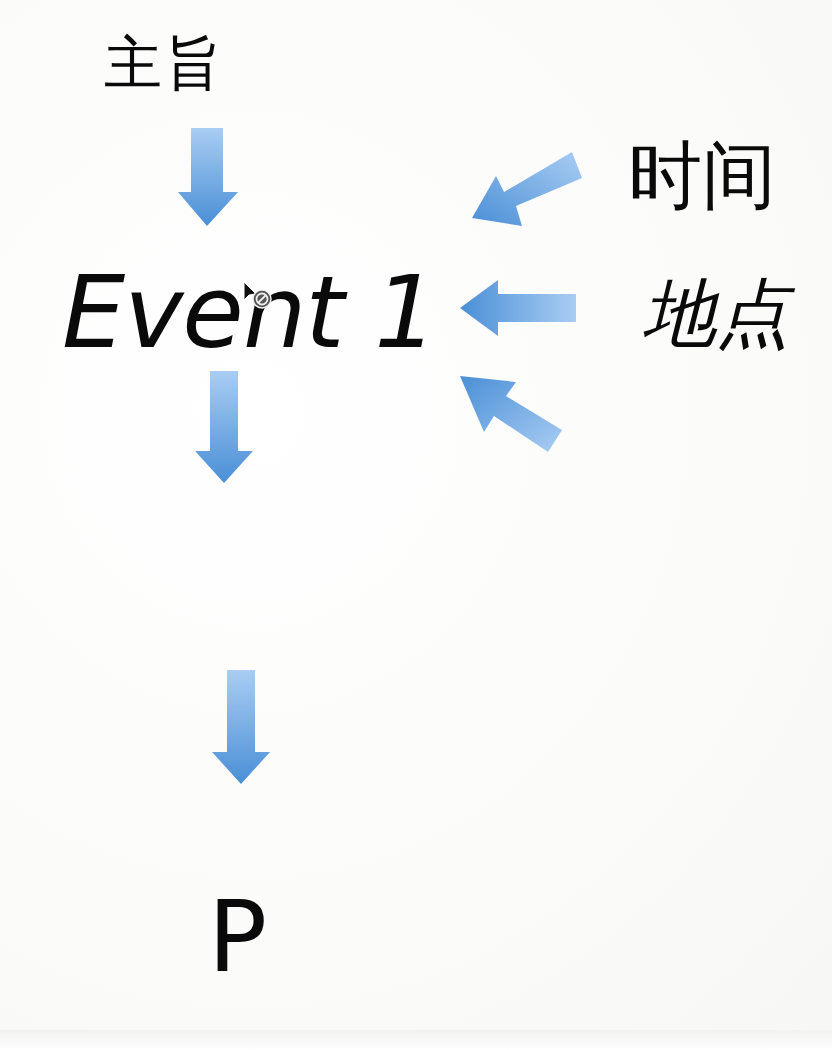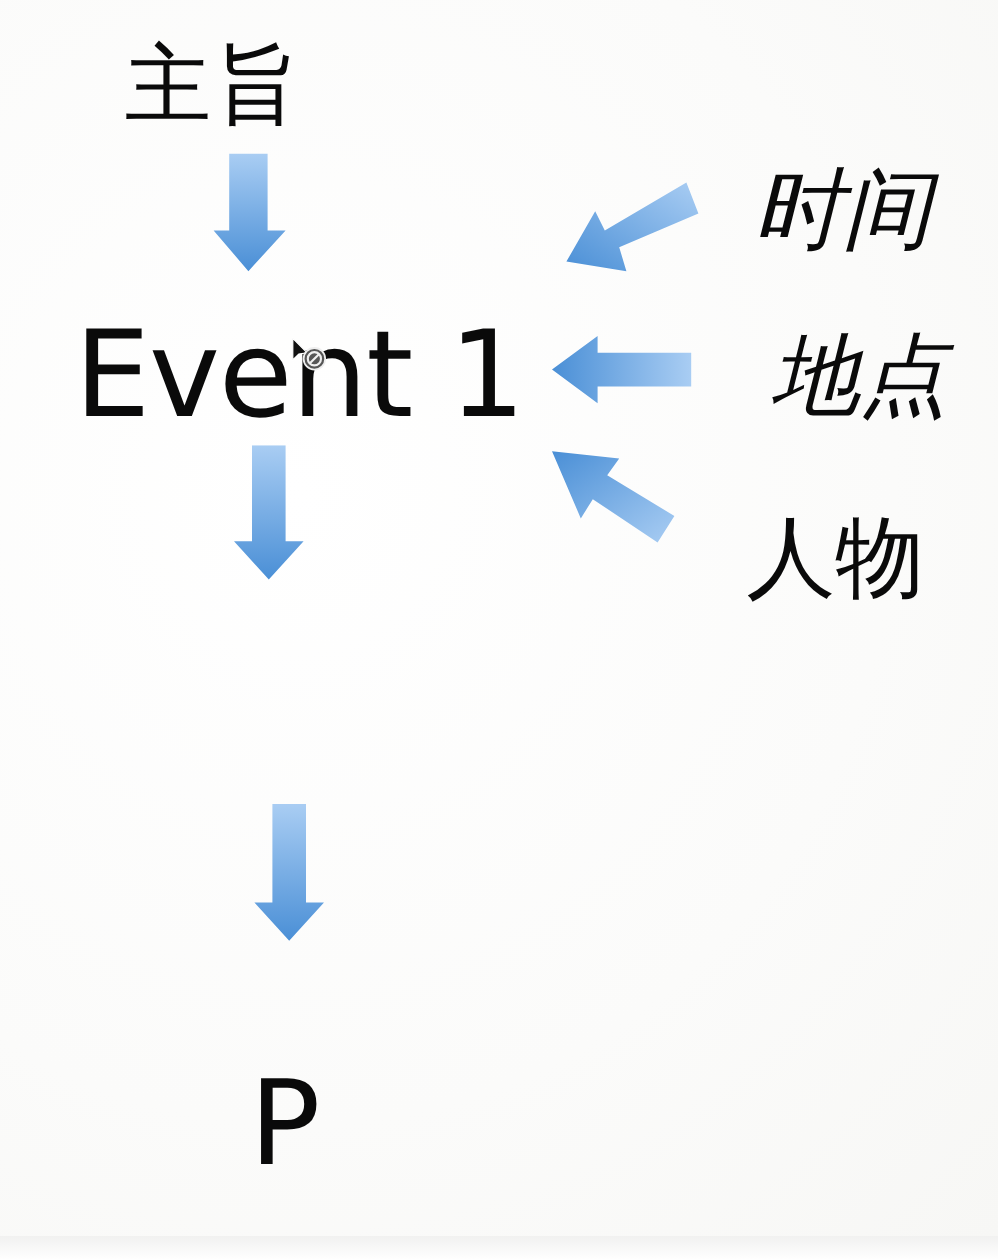--- a/index.html
+++ b/index.html
@@ -7,21 +7,21 @@
       width: 832px; height: 1050px; position: relative; overflow: hidden;
       background: #fbfbfa;
       font-family: "DejaVu Sans", "Liberation Sans", sans-serif;
       color: #0a0a0a;
     }
     .slide { position: absolute; left: 0; top: 0; width: 832px; height: 1030px;
       background: radial-gradient(ellipse at 30% 40%, #ffffff 0%, #fbfbfa 60%, #f7f7f5 100%); }
     .bottom-strip { position: absolute; left: 0; top: 1030px; width: 832px; height: 20px;
       background: linear-gradient(#f1f1f0, #ffffff); }
     .label { position: absolute; white-space: nowrap; line-height: 1; }
-    .cjk { font-size: 72px; font-weight: 400; letter-spacing: 2px; }
+    .cjk { font-size: 58px; font-weight: 400; letter-spacing: 2px; }
     .cjk-side { font-size: 74px; }
     .event { font-size: 100px; letter-spacing: -1px; }
     .arrow { position: absolute; }
     .cursor { position: absolute; }
   </style>
 </head>
 <body>
 
 <div class="slide">
 
@@ -30,21 +30,21 @@
   <svg class="arrow" style="left:176px; top:128px;" width="64" height="100" viewBox="0 0 64 100">
     <defs>
       <linearGradient id="gv" x1="0" y1="0" x2="0" y2="1">
         <stop offset="0" stop-color="#a9cdf3"></stop>
         <stop offset="1" stop-color="#4a8fd6"></stop>
       </linearGradient>
     </defs>
     <polygon points="15,0 47,0 47,64 62,64 31,98 2,64 15,64" fill="url(#gv)"></polygon>
   </svg>
 
-  <div class="label event" style="left:62px; top:263px;">Event 1</div>
+  <div class="label event" style="left:62px; top:263px;font-style:italic;">Event 1</div>
 
   <svg class="cursor" style="left:242px; top:280px;" width="34" height="34" viewBox="0 0 34 34">
     <polygon points="2,2 2,20 7,15 14,14" fill="#111" stroke="#fff" stroke-width="1"></polygon>
     <circle cx="20" cy="19" r="9" fill="#555" stroke="#eee" stroke-width="1.5"></circle>
     <circle cx="20" cy="19" r="5.5" fill="none" stroke="#eee" stroke-width="1.8"></circle>
     <line x1="16" y1="23" x2="24" y2="15" stroke="#eee" stroke-width="1.8"></line>
   </svg>
 
   <svg class="arrow" style="left:193px; top:371px;" width="64" height="114" viewBox="0 0 64 114">
     <defs>
@@ -62,23 +62,22 @@
       <linearGradient id="gv3" x1="0" y1="0" x2="0" y2="1">
         <stop offset="0" stop-color="#a9cdf3"></stop>
         <stop offset="1" stop-color="#4a8fd6"></stop>
       </linearGradient>
     </defs>
     <polygon points="17,0 45,0 45,82 60,82 31,114 2,82 17,82" fill="url(#gv3)"></polygon>
   </svg>
 
   <div class="label event" style="left:208px; top:888px; font-size:98px;">P</div>
 
-  <div class="label cjk-side" style="left:628px; top:138px;font-style:italic;">时间</div>
+  <div class="label cjk-side" style="left:628px; top:138px;">时间</div>
   <div class="label cjk-side" style="left:642px; top:276px;font-style:italic;">地点</div>
-  <div class="label cjk-side" style="left:622px; top:428px;">人物</div>
 
   <svg class="arrow" style="left:468px; top:150px;" width="120" height="80" viewBox="0 0 120 80">
     <defs>
       <linearGradient id="gd1" x1="1" y1="0" x2="0" y2="1">
         <stop offset="0" stop-color="#a9cdf3"></stop>
         <stop offset="1" stop-color="#4a8fd6"></stop>
       </linearGradient>
     </defs>
     <polygon points="104,2 114,28 48,56 54,76 4,68 28,26 36,42" fill="url(#gd1)"></polygon>
   </svg>

